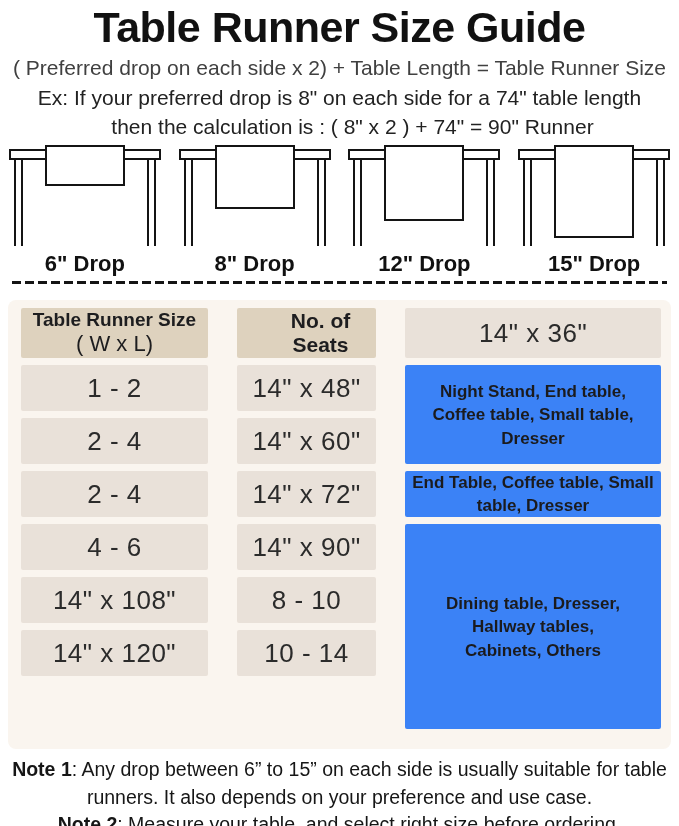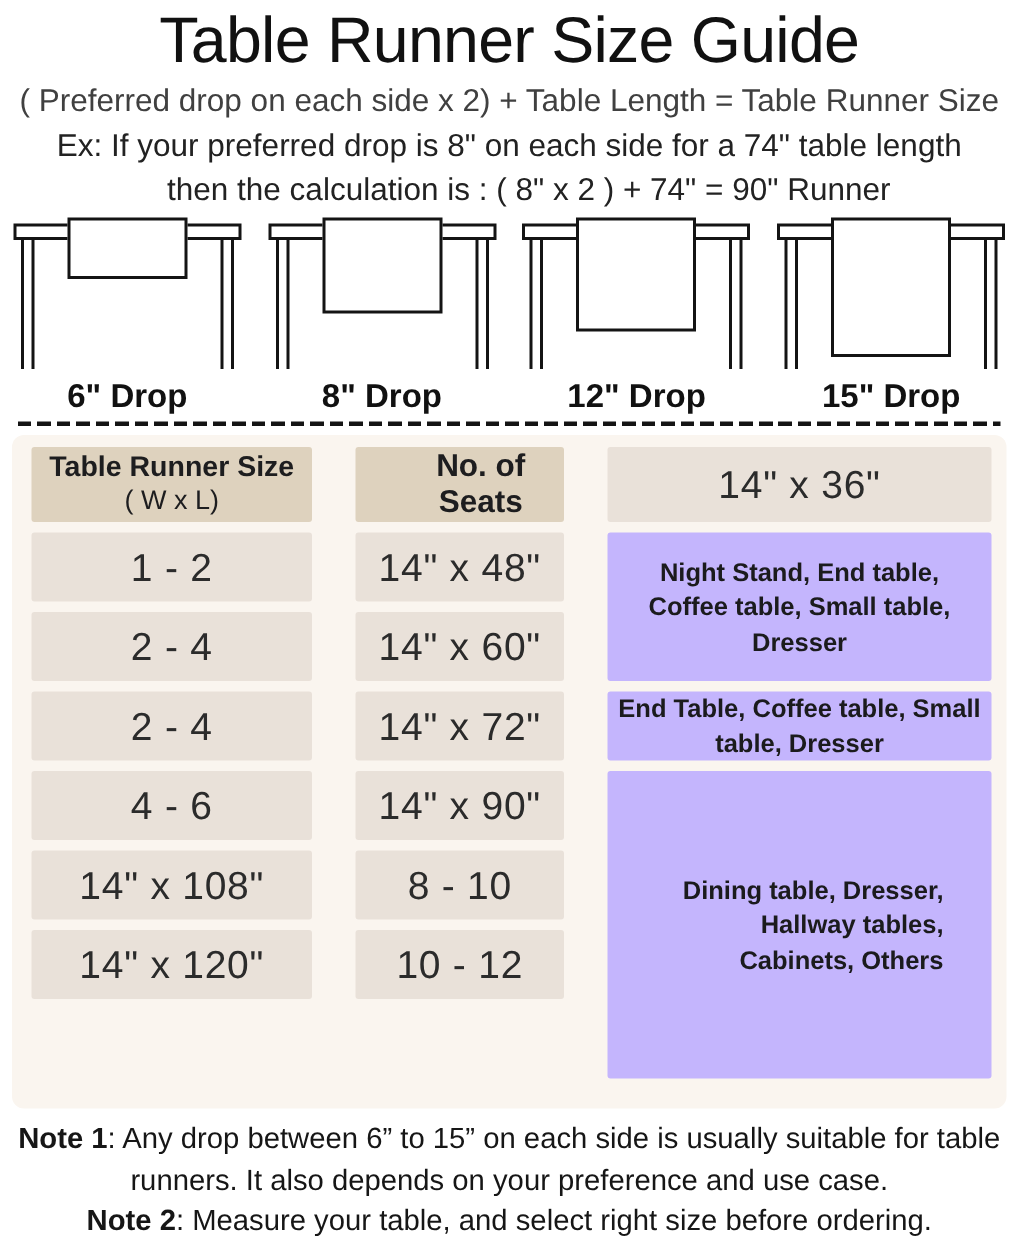--- a/index.html
+++ b/index.html
@@ -1,21 +1,21 @@
 <!DOCTYPE html>
 <html><head>
 <meta charset="utf-8">
 <style>
   * { margin:0; padding:0; box-sizing:border-box; }
   html,body { width:679px; height:826px; background:#ffffff; overflow:hidden;
     font-family:"Liberation Sans","DejaVu Sans",sans-serif; color:#1d1d1f; }
 
   
   .hdr { text-align:center; padding-top:3px; }
-  .hdr h1 { font-size:43px; font-weight:400; letter-spacing:-0.5px; color:#111; line-height:1.15; }
+  .hdr h1 { font-size:43px; font-weight:700; letter-spacing:-0.5px; color:#111; line-height:1.15; }
   .hdr .formula { font-size:21px; margin-top:4px; color:#404040; }
   .hdr .ex { font-size:21px; margin-top:6px; color:#222; }
   .hdr .ex2 { font-size:21px; margin-top:5px; color:#222;margin-left:26px; }
 
   
   .illus-row { display:grid; grid-template-columns:repeat(4,1fr); margin-top:6px; height:104px; }
   .illus { position:relative; width:152px; height:104px; justify-self:center; }
   .tabletop { position:absolute; top:4px; left:0; right:0; height:11px;
     background:#fff; border:2.5px solid #141414; }
   .leg { position:absolute; top:14px; width:9px; height:87px;
@@ -26,37 +26,37 @@
   .d6 .runner { height:41px; } .d8 .runner { height:64px; }
   .d12 .runner { height:76px; } .d15 .runner { height:93px; }
 
   .drop-labels { display:grid; grid-template-columns:repeat(4,1fr); margin-top:2px; }
   .drop-labels div { text-align:center; font-size:22px; font-weight:700; color:#111; }
 
   .dashes { height:3px; margin:4px 12px 0;
     background:repeating-linear-gradient(90deg,#141414 0 9px,transparent 9px 13px); }
 
   
-  .panel { margin:6px 8px 0; background:#faf5ef; border-radius:8px;
+  .panel { margin:16px 8px 0; background:#faf5ef; border-radius:8px;
     padding:8px 10px 12px 13px; height:449px;
     display:grid; grid-template-columns:187px 139px 1fr;
     grid-template-rows:50px repeat(7,46px); column-gap:29px; row-gap:7px; }
   .cell { display:flex; flex-direction:column; align-items:center; justify-content:center;
     border-radius:2px; text-align:center; }
   .hcell { background:#ded2be; }
   .hcell .t1 { font-size:19px; font-weight:700; line-height:1.1; }
-  .hcell .t2 { font-size:18px; font-weight:400; line-height:1.2; }
+  .hcell .t2 { font-size:22px; font-weight:400; line-height:1.2; }
   .hcell.seats-h { font-size:21px; font-weight:700;padding-left:28px; }
   .hcell.types-h { font-size:20px; font-weight:700; }
   .dcell { background:#e9e1d9; font-size:26px; font-weight:400; color:#2b2b2b; letter-spacing:0.5px; }
-  .tcell { background:#c4b5fd; font-size:17px; font-weight:700; line-height:1.38; color:#1b1b1d; }
+  .tcell { background:#3b82f6; font-size:17px; font-weight:700; line-height:1.38; color:#1b1b1d; }
   .tcell span { display:block; margin:0 auto; }
   .tg1 { grid-column:3; grid-row:2 / span 2; } .tg1 span { max-width:238px; }
   .tg2 { grid-column:3; grid-row:4; } .tg2 span { max-width:256px; }
-  .tg3 { grid-column:3; grid-row:5 / span 4; } .tg3 span { max-width:192px;text-align:right; }
+  .tg3 { grid-column:3; grid-row:5 / span 4; } .tg3 span { max-width:192px; }
 
   
   .notes { margin-top:7px; text-align:center; font-size:19.5px; line-height:1.4; color:#161616; }
   .notes b { font-weight:700; }
 </style>
 </head>
 <body>
 
 <header class="hdr">
   <h1>Table Runner Size Guide</h1>
@@ -129,19 +129,19 @@
   <div class="cell tcell tg3">
       <span>Dining table, Dresser, Hallway tables, Cabinets, Others</span>
     </div>
 
   <div class="cell dcell">14" x 90"</div>
 
   <div class="cell dcell">14" x 108"</div>
   <div class="cell dcell">8 - 10</div>
 
   <div class="cell dcell">14" x 120"</div>
-  <div class="cell dcell">10 - 12</div>
+  <div class="cell dcell">10 - 14</div>
 </section>
 
 <footer class="notes">
   <p><b>Note 1</b><span>: Any drop between 6” to 15” on each side is usually suitable for table runners. It also depends on your preference and use case.</span></p>
   <p><b>Note 2</b><span>: Measure your table, and select right size before ordering.</span></p>
 </footer>
 
 </body></html>

